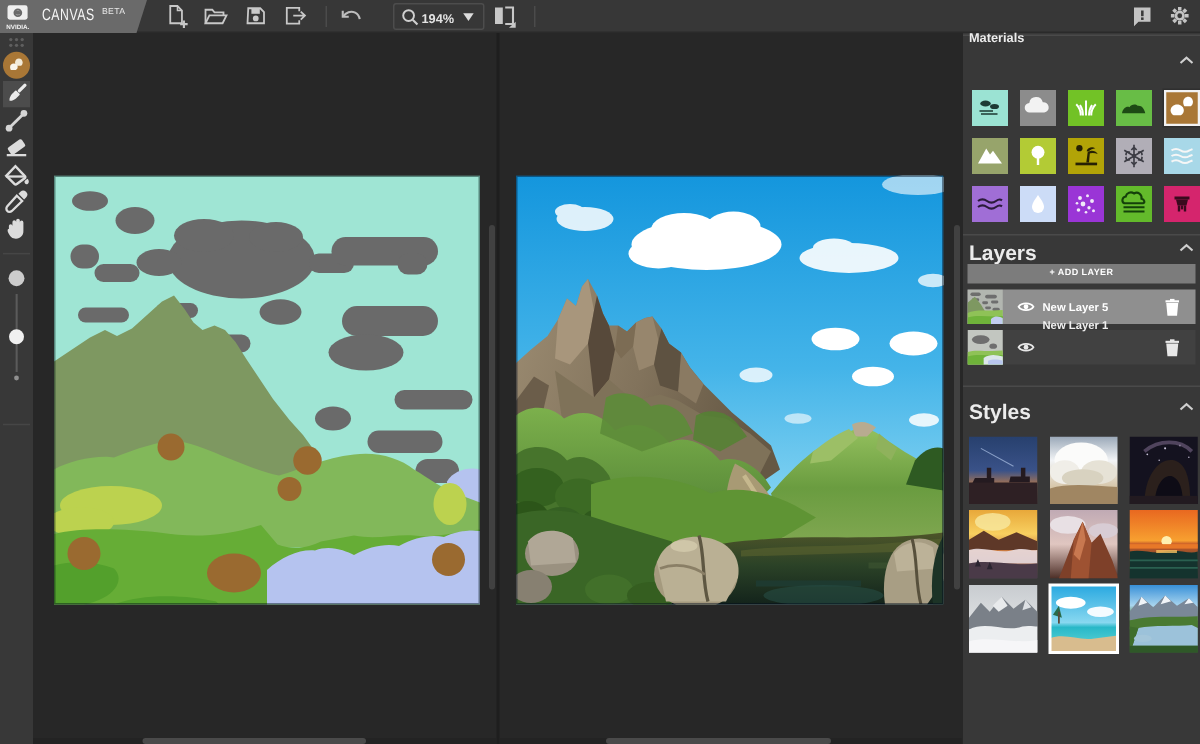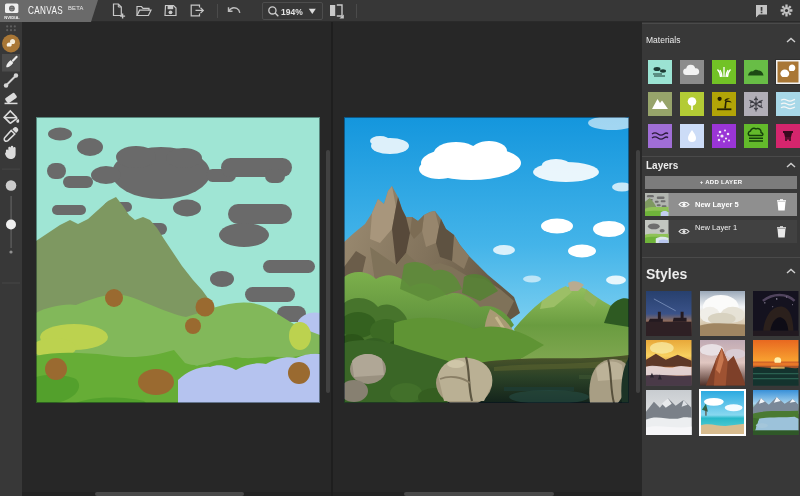--- a/index.html
+++ b/index.html
@@ -329,21 +329,21 @@
   <path d="M274 286 L246 286 C244 272 246 256 254 248 C262 240 276 240 283 248 C287 254 287 262 285 270 Z" fill="#a89e84"></path>
   <path d="M252 252 C258 244 270 242 278 248 L280 262 L254 264 Z" fill="#bcb298"></path>
   <path d="M264 242 C268 256 266 272 270 286" stroke="#57503c" stroke-width="2" fill="none"></path>
 
   <path d="M285 240 L285 286 L278 286 C276 270 278 252 285 240 Z" fill="#1c3326"></path>
   <rect x="0.5" y="0.5" width="284" height="285" fill="none" stroke="rgba(0,10,30,0.45)"></rect>
 </svg>
 
 <div class="abs" style="left:642px;top:22px;width:158px;height:474px;background:#383838"></div>
 <div class="abs" style="left:642px;top:23px;width:158px;height:1px;background:#4a4a4a"></div>
-<div class="abs" style="left:646px;top:35px;color:#ececec;font-size:8.5px;font-weight:normal">Materials</div>
+<div class="abs" style="left:646px;top:20px;color:#ececec;font-size:8.5px;font-weight:bold">Materials</div>
 <svg class="abs" style="left:786px;top:37px" width="10" height="6" viewBox="0 0 10 6">
     <path d="M1 5 L5 1.4 L9 5" fill="none" stroke="#cfcfcf" stroke-width="1.4"></path>
   </svg>
 <div id="mats">
     <div class="abs" style="left:648px;top:60px;width:24px;height:24px;background:#9be3d3;"><svg width="24" height="24" viewBox="0 0 24 24">
         <g fill="#1d3a33">
           <ellipse cx="9" cy="9" rx="3.5" ry="2"></ellipse>
           <ellipse cx="15" cy="11" rx="3" ry="1.7"></ellipse>
           <path d="M5 14 h9 M6 16 h11" stroke="#1d3a33" stroke-width="1"></path>
         </g>
@@ -426,21 +426,21 @@
           <rect x="7" y="7" width="10" height="2"></rect>
           <path d="M8 9 h8 l-1 4 h-6 Z"></path>
           <rect x="9.2" y="13" width="1.6" height="4"></rect>
           <rect x="13.2" y="13" width="1.6" height="4"></rect>
           <rect x="11.2" y="13" width="1.6" height="2.6"></rect>
         </g>
       </svg></div>
   </div>
 
 <div class="abs" style="left:642px;top:156px;width:158px;height:1px;background:#4a4a4a"></div>
-<div class="abs" style="left:646px;top:160px;color:#ececec;font-size:10px;font-weight:bold">Layers</div>
+<div class="abs" style="left:646px;top:160px;color:#ececec;font-size:14px;font-weight:bold">Layers</div>
 <svg class="abs" style="left:786px;top:162px" width="10" height="6" viewBox="0 0 10 6">
     <path d="M1 5 L5 1.4 L9 5" fill="none" stroke="#cfcfcf" stroke-width="1.4"></path>
   </svg>
 <div class="abs" style="left:645px;top:176px;width:152px;height:13px;background:#7c7c7c;color:#fff;font-size:6px;font-weight:bold;text-align:center;line-height:13.5px;letter-spacing:0.3px">+ ADD LAYER</div>
 
 <div class="abs" style="left:645px;top:192.5px;width:152px;height:23.5px;background:#8f8f8f"></div>
 <div class="abs" style="left:645px;top:219.5px;width:152px;height:23.5px;background:#414141"></div>
 <svg id="th2" class="abs" style="left:645px;top:192.5px" width="23.5" height="23.5" viewBox="0 0 24 24">
   <rect width="24" height="24" fill="#b2b6b0"></rect>
   <g fill="#6e6e6e">
@@ -474,21 +474,21 @@
 <div class="abs" style="left:695px;top:200px;color:#fff;font-size:7.5px;font-weight:bold">New Layer 5</div>
 <svg class="abs" style="left:776px;top:198.5px" width="11" height="12" viewBox="0 0 11 12">
     <path d="M1.5 3 h8 l-0.8 8.5 h-6.4 Z" fill="#fff"></path>
     <rect x="1" y="1.2" width="9" height="1.4" fill="#fff"></rect>
     <rect x="4" y="0.2" width="3" height="1.4" fill="#fff"></rect>
   </svg>
 <svg class="abs" style="left:678px;top:226.5px" width="12" height="9" viewBox="0 0 12 9">
     <path d="M1 4.5 C3 1.5 9 1.5 11 4.5 C9 7.5 3 7.5 1 4.5 Z" fill="none" stroke="#e8e8e8" stroke-width="1.1"></path>
     <circle cx="6" cy="4.5" r="1.6" fill="#e8e8e8"></circle>
   </svg>
-<div class="abs" style="left:695px;top:223px;color:#f0f0f0;font-size:7.5px;font-weight:normal">New Layer 1</div>
+<div class="abs" style="left:695px;top:212px;color:#f0f0f0;font-size:7.5px;font-weight:bold">New Layer 1</div>
 <svg class="abs" style="left:776px;top:225.5px" width="11" height="12" viewBox="0 0 11 12">
     <path d="M1.5 3 h8 l-0.8 8.5 h-6.4 Z" fill="#e8e8e8"></path>
     <rect x="1" y="1.2" width="9" height="1.4" fill="#e8e8e8"></rect>
     <rect x="4" y="0.2" width="3" height="1.4" fill="#e8e8e8"></rect>
   </svg>
 
 <div class="abs" style="left:642px;top:257px;width:158px;height:1px;background:#4a4a4a"></div>
 <div class="abs" style="left:646px;top:266px;color:#ececec;font-size:14px;font-weight:bold">Styles</div>
 <svg class="abs" style="left:786px;top:268px" width="10" height="6" viewBox="0 0 10 6">
     <path d="M1 5 L5 1.4 L9 5" fill="none" stroke="#cfcfcf" stroke-width="1.4"></path>

